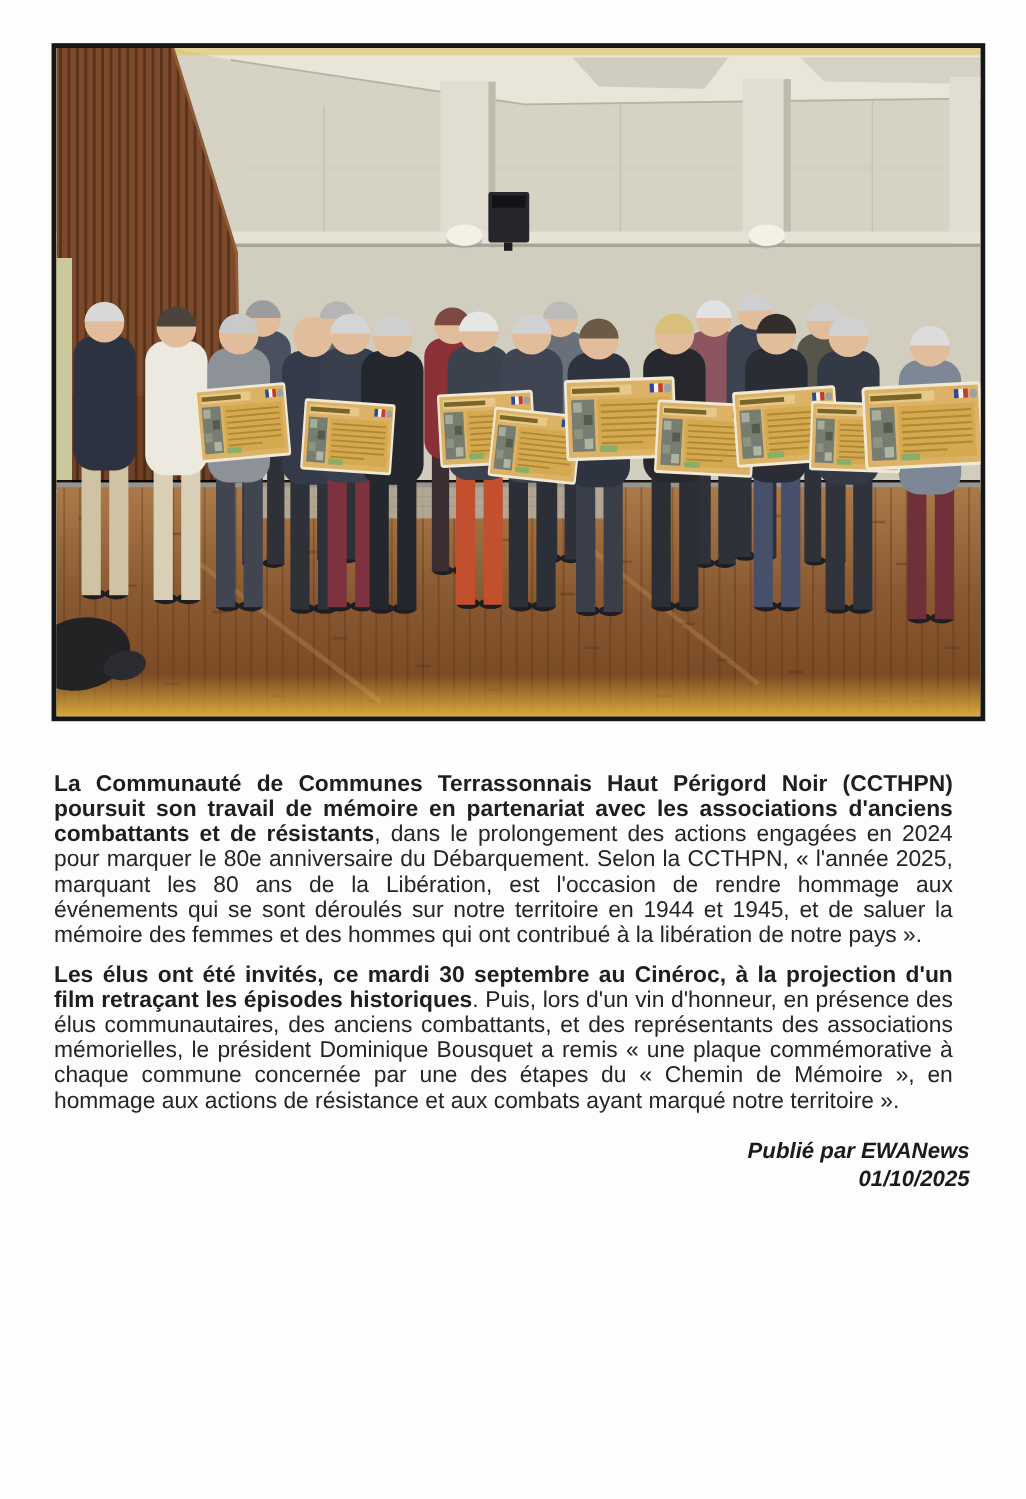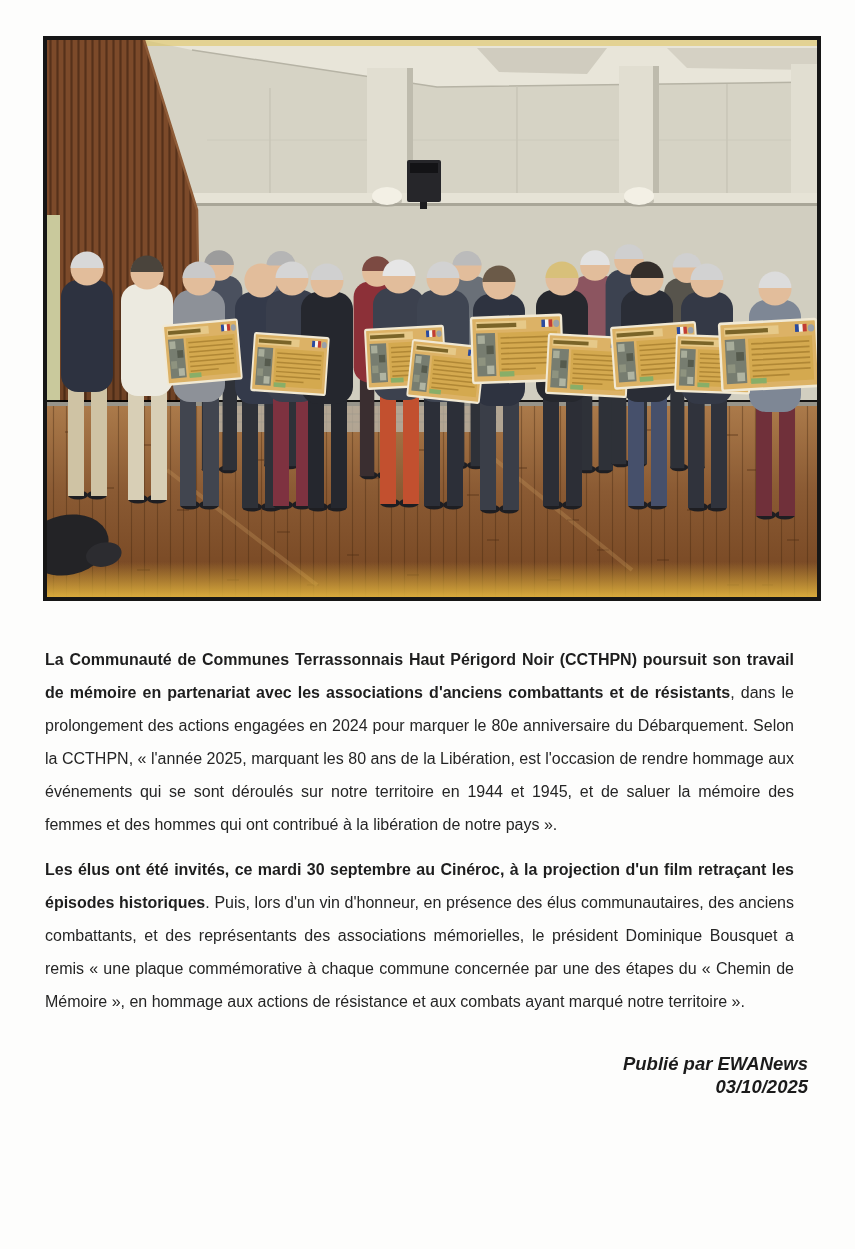--- a/index.html
+++ b/index.html
@@ -32,30 +32,30 @@
     box-sizing: content-box;
     position: relative;
     left: -2px;
     background: #d8d5c7;
   }
   figure.photo-frame svg { display: block; width: 770px; height: 557px; }
 
   .article-body { margin-top: 42px; }
   .article-body p {
     margin: 0 16px 12px 0;
-    font-size: 16px;
-    line-height: 33px;
+    font-size: 19px;
+    line-height: 21px;
     text-align: justify;
     text-justify: inter-word;
     color: #252525;
   }
   .article-body p strong { font-weight: bold; color: #1e1e1e; }
 
   .publish-footer {
-    margin-top: 34px;
+    margin-top: 19px;
     text-align: right;
     font-weight: bold;
     font-style: italic;
     font-size: 18.5px;
     line-height: 23px;
     color: #1b1b1b;
     padding-right: 2px;
   }
 </style>
 </head>
@@ -216,16 +216,16 @@
     </svg>
   </figure>
 
   <div class="article-body">
     <p><strong>La Communauté de Communes Terrassonnais Haut Périgord Noir (CCTHPN) poursuit son travail de mémoire en partenariat avec les associations d'anciens combattants et de résistants</strong><span>, dans le prolongement des actions engagées en 2024 pour marquer le 80e anniversaire du Débarquement. Selon la CCTHPN, « l'année 2025, marquant les 80 ans de la Libération, est l'occasion de rendre hommage aux événements qui se sont déroulés sur notre territoire en 1944 et 1945, et de saluer la mémoire des femmes et des hommes qui ont contribué à la libération de notre pays ».</span></p>
     <p><strong>Les élus ont été invités, ce mardi 30 septembre au Cinéroc, à la projection d'un film retraçant les épisodes historiques</strong><span>. Puis, lors d'un vin d'honneur, en présence des élus communautaires, des anciens combattants, et des représentants des associations mémorielles, le président Dominique Bousquet a remis « une plaque commémorative à chaque commune concernée par une des étapes du « Chemin de Mémoire », en hommage aux actions de résistance et aux combats ayant marqué notre territoire ».</span></p>
   </div>
 
   <div class="publish-footer">
     <div>Publié par EWANews</div>
-    <div>03/10/2025</div>
+    <div>01/10/2025</div>
   </div>
 
 </div>
 
 </body></html>

